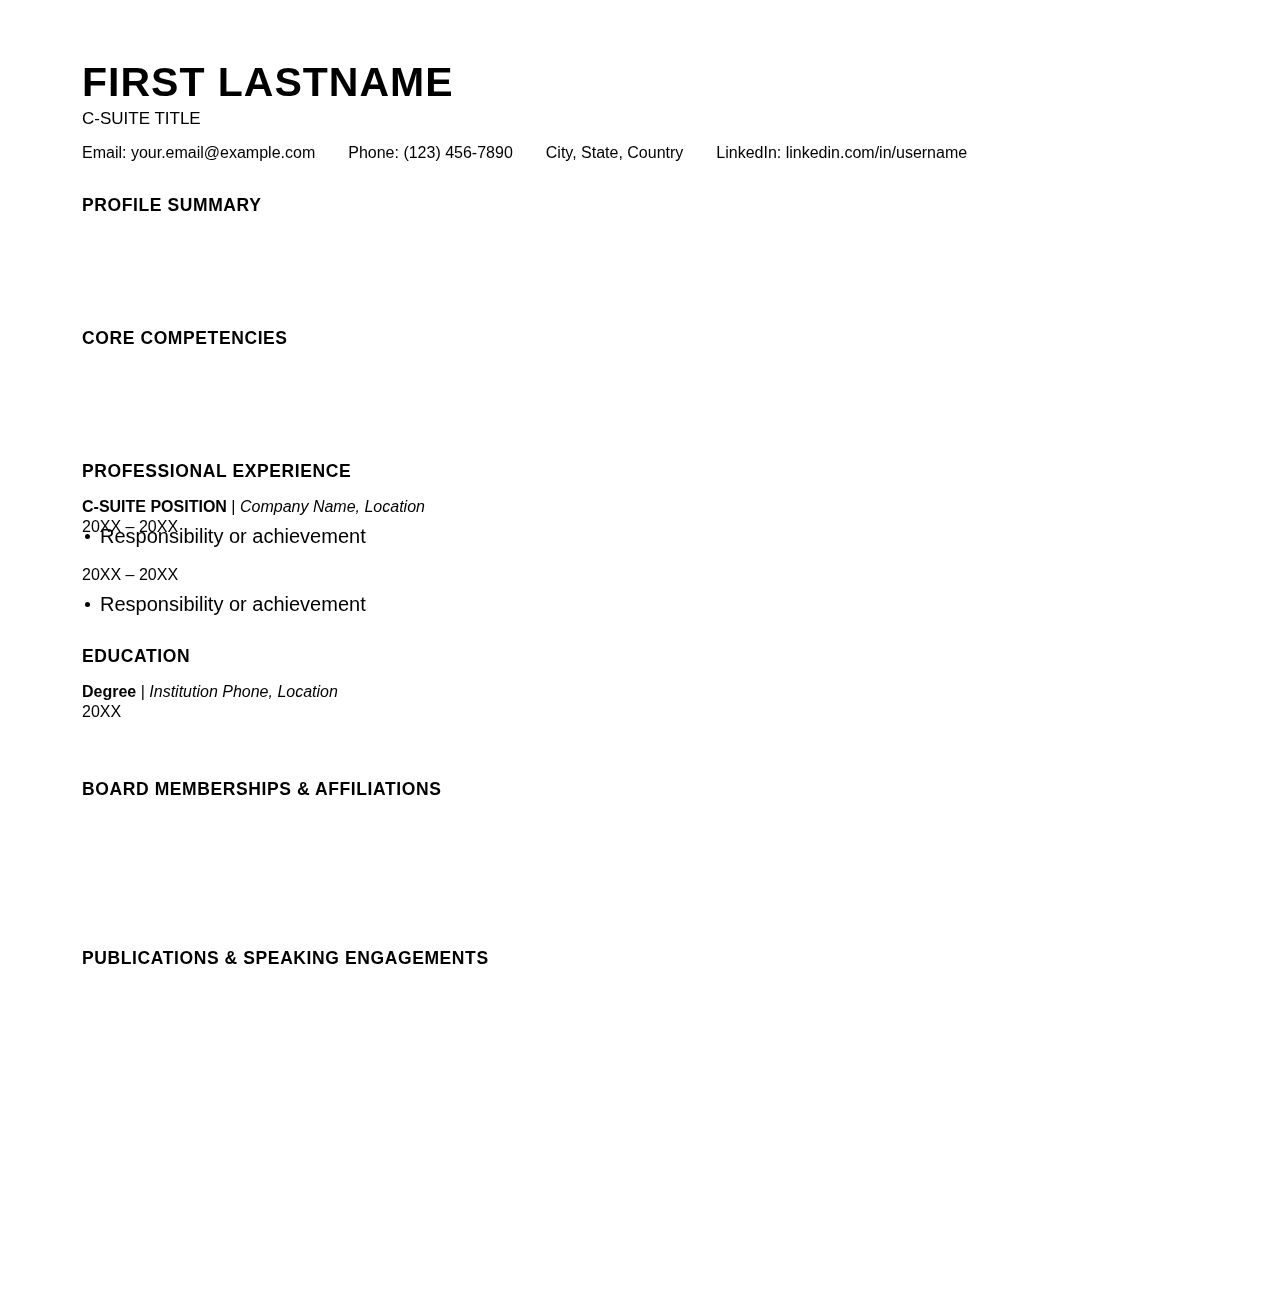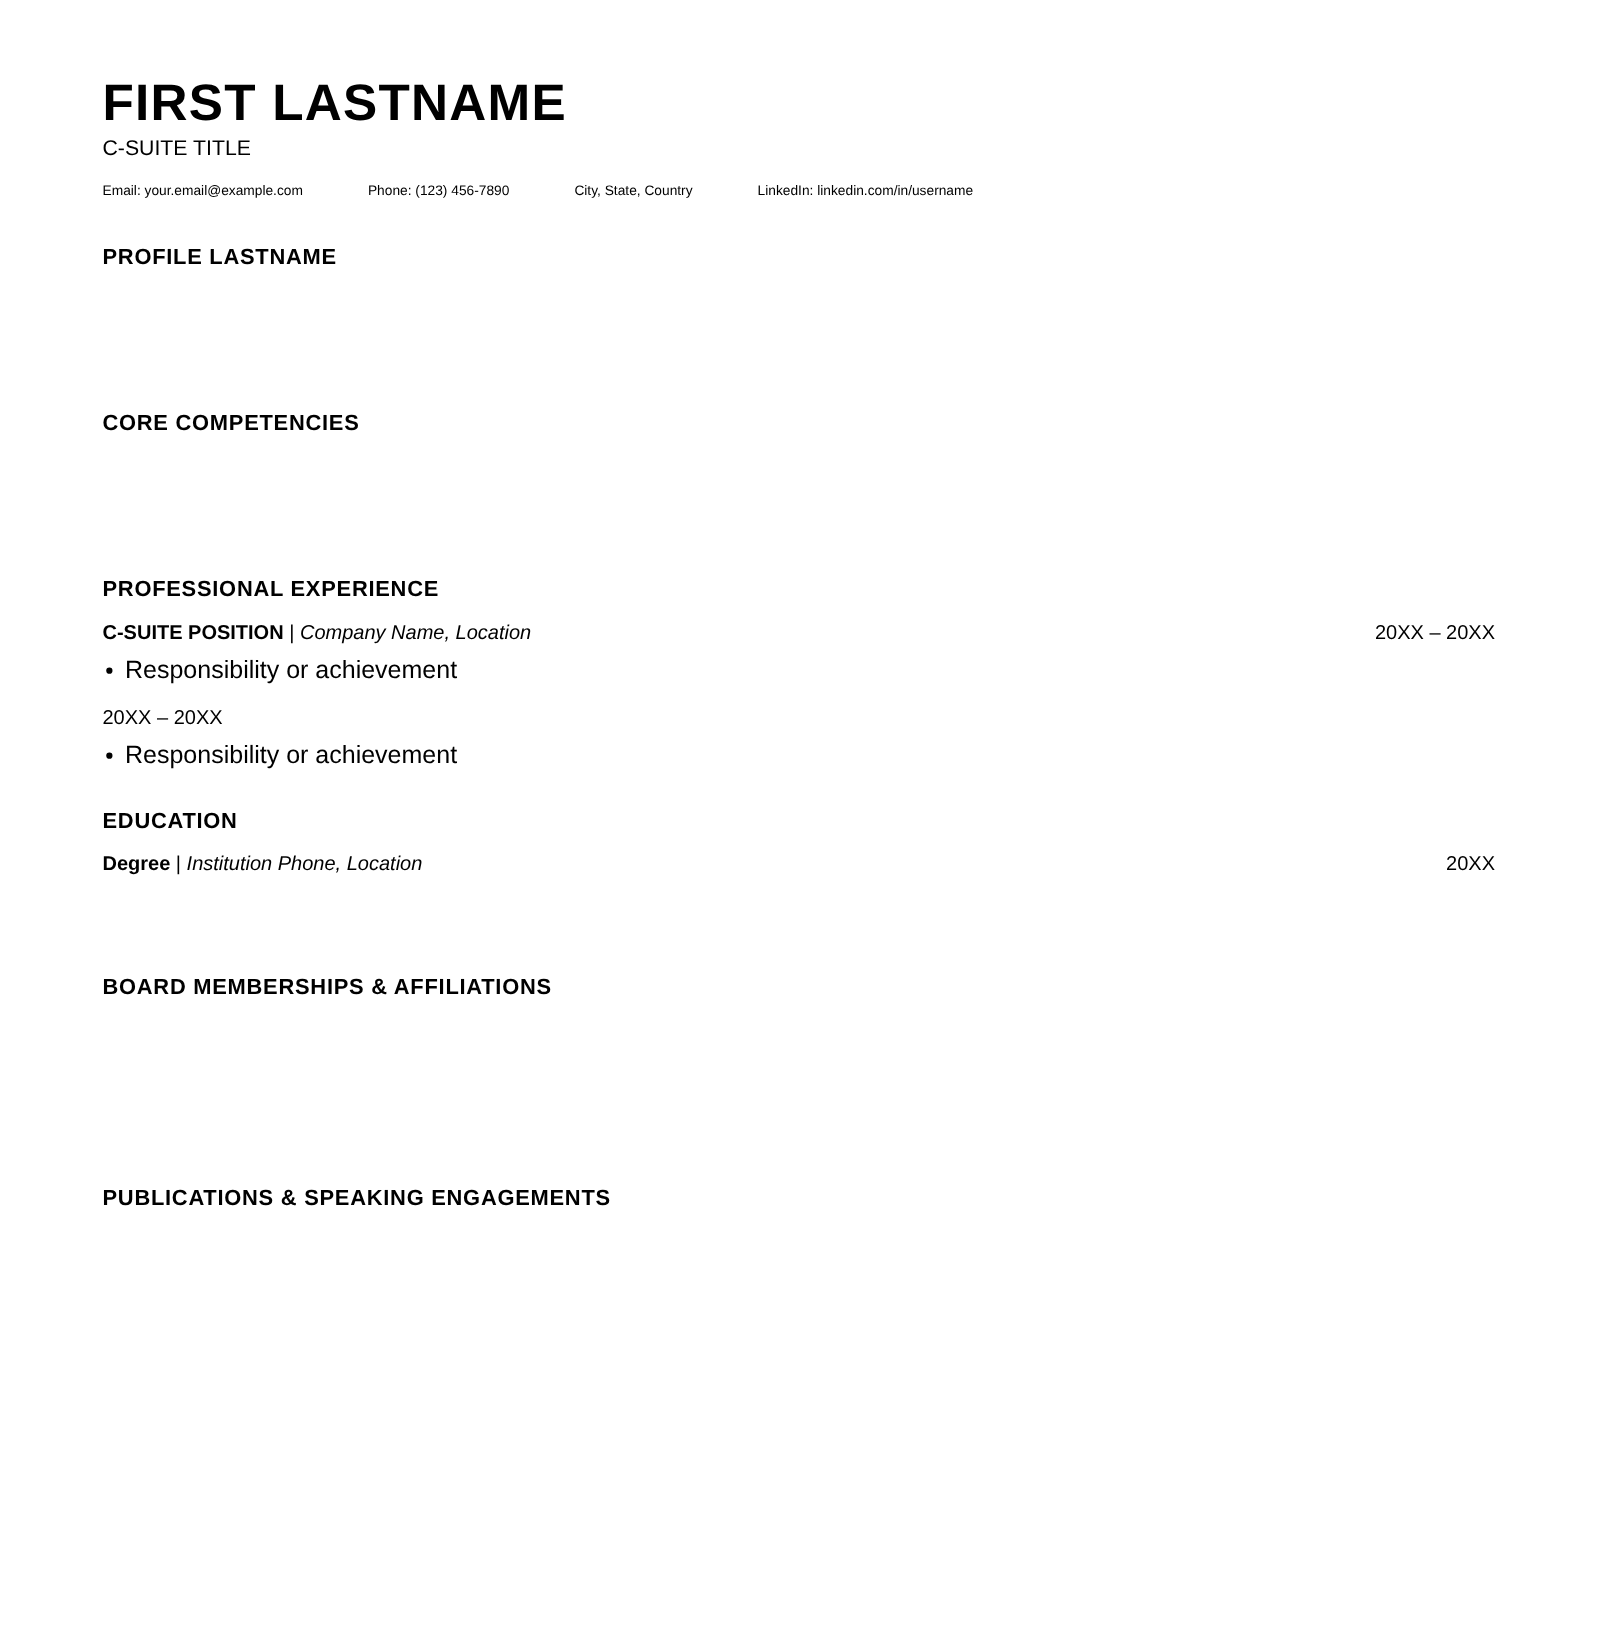--- a/index.html
+++ b/index.html
@@ -10,30 +10,30 @@
     .page { position: absolute; left: 82px; top: 0; width: 1114px; }
     .name {
       position: absolute; top: 58px; left: 0; margin: 0;
       font-size: 41px; font-weight: bold; letter-spacing: 1px; line-height: 48px;
     }
     .title {
       position: absolute; top: 108px; left: 0;
       font-size: 17px; line-height: 22px;
     }
     .contact {
-      position: absolute; top: 144px; left: 0; display: flex; gap: 52px;
-      font-size: 11px; line-height: 18px; justify-content: flex-end;
+      position: absolute; top: 144px; left: 0; display: flex; gap: 33px;
+      font-size: 16px; line-height: 18px; justify-content: flex-end;
     }
     .section-h {
       position: absolute; left: 0; margin: 0;
       font-size: 17.5px; font-weight: bold; letter-spacing: 0.6px; line-height: 20px;
     }
     .entry {
       position: absolute; left: 0; width: 1114px; display: flex; justify-content: space-between;
-      font-size: 16px; line-height: 20px;
+      font-size: 16px; line-height: 20px; flex-direction: column;
     }
     .entry .role { font-weight: bold; }
     .entry .org { font-style: italic; }
     .entry .date { text-align: left; }
     .bullet {
       position: absolute; left: 0; font-size: 20px; line-height: 20px;
       padding-left: 18px;
     }
     .bullet::before {
       content: ""; position: absolute; left: 3px; top: 8px;
@@ -47,21 +47,21 @@
   <h1 class="name">FIRST LASTNAME</h1>
   <div class="title">C-SUITE TITLE</div>
 
   <div class="contact">
     <span>Email: your.email@example.com</span>
     <span>Phone: (123) 456-7890</span>
     <span>City, State, Country</span>
     <span>LinkedIn: linkedin.com/in/username</span>
   </div>
 
-  <h2 class="section-h" style="top:195px">PROFILE LASTNAME</h2>
+  <h2 class="section-h" style="top:195px">PROFILE SUMMARY</h2>
 
   <h2 class="section-h" style="top:328px">CORE COMPETENCIES</h2>
 
   <h2 class="section-h" style="top:461px">PROFESSIONAL EXPERIENCE</h2>
 
   <div class="entry" style="top:497px">
     <span><span class="role">C-SUITE POSITION</span><span> | </span><span class="org">Company Name, Location</span></span>
     <span class="date">20XX – 20XX</span>
   </div>
   <div class="bullet" style="top:526px">Responsibility or achievement</div>

